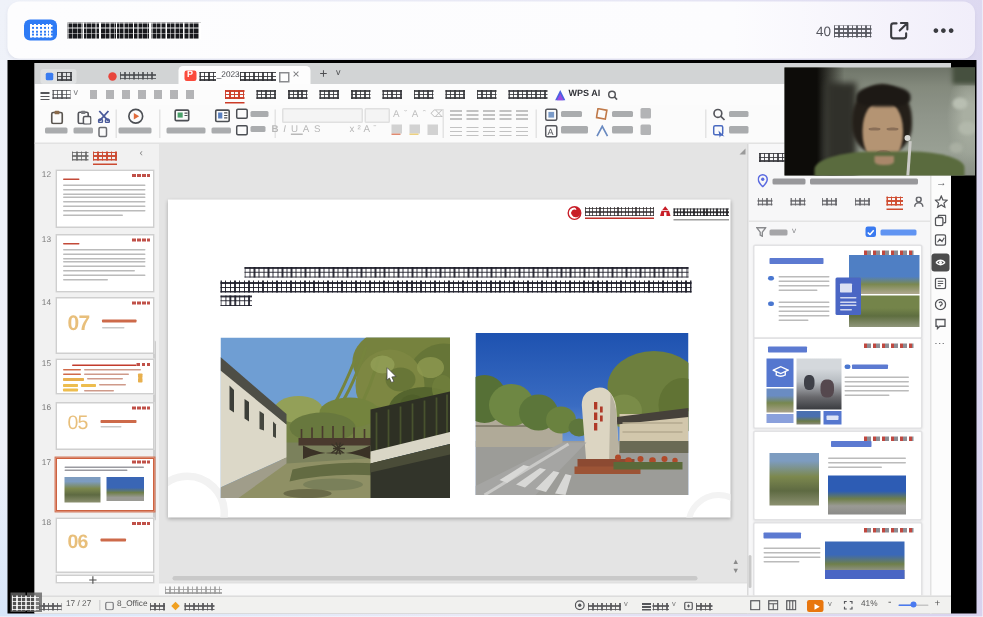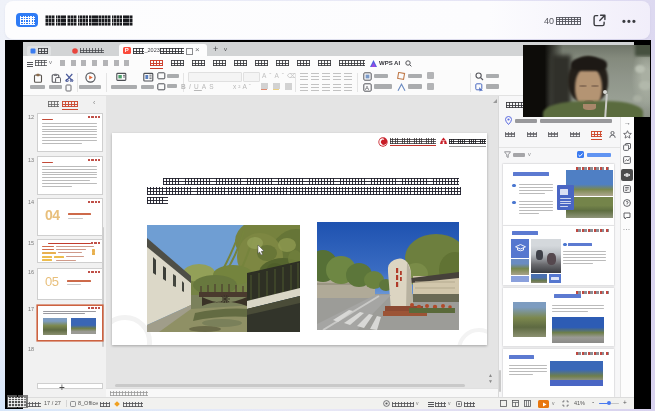--- a/index.html
+++ b/index.html
@@ -225,21 +225,21 @@
       <div class="gl" style="left:4px;top:17.4px;width:55px;height:1.1px"></div>
       <div class="gl" style="left:4px;top:20.2px;width:55px;height:1.1px"></div>
       <div class="gl" style="left:4px;top:23px;width:48px;height:1.1px"></div>
       <div class="gl" style="left:4px;top:25.8px;width:55px;height:1.1px"></div>
       <div class="gl" style="left:4px;top:28.6px;width:30px;height:1.1px"></div>
  </div>
 
  <div class="tnum" style="top:157px">14</div>
  <div class="thumb" style="top:156px;height:36px">
   <div class="tlogo"></div>
-  <div style="position:absolute;left:7px;top:8px;font-size:14px;font-weight:bold;color:rgba(228,180,100,.85);letter-spacing:-0.5px">04</div>
+  <div style="position:absolute;left:7px;top:8px;font-size:14px;font-weight:bold;color:rgba(228,180,100,.85);letter-spacing:-0.5px">07</div>
   <div class="gl" style="left:30px;top:14px;width:23px;height:2.4px;background:#cd6a4a"></div>
   <div class="gl" style="left:30px;top:18.5px;width:15px;height:1px;background:#c9c9c9"></div>
  </div>
 
  <div class="tnum" style="top:198px">15</div>
  <div class="thumb" style="top:197px;height:22px">
   <div class="tlogo" style="width:9px"></div>
   <div class="gl" style="left:10px;top:2.5px;width:43px;height:1.8px;background:#c23b2c"></div>
   <div class="gl" style="left:4px;top:6px;width:12px;height:1.4px;background:#d06a4a"></div>
       <div class="gl" style="left:18px;top:6px;width:38px;height:1px;background:#cf9a8a"></div>
@@ -267,20 +267,25 @@
  <div class="tnum" style="top:264px">17</div>
  <div class="thumb" style="top:262.5px;height:34px;border:1.2px solid #cd6240;box-shadow:0 0 0 0.6px #cd6240">
   <div class="tlogo"></div>
   <div class="gl" style="left:5px;top:5px;width:53px;height:1.2px;background:#9a9aa0"></div>
   <div class="gl" style="left:5px;top:7.8px;width:42px;height:1.2px;background:#9a9aa0"></div>
   <div style="position:absolute;left:5px;top:12px;width:24px;height:17px;background:linear-gradient(180deg,#7d9cc0 18%,#7c884e 45%,#5e6a42 70%,#8b9070 100%)"></div>
   <div style="position:absolute;left:33px;top:12px;width:25px;height:16px;background:linear-gradient(180deg,#3a66b5 45%,#6f7f4a 65%,#9a9a94 85%)"></div>
  </div>
 
  <div class="tnum" style="top:304px">18</div>
+ <div class="thumb" style="top:303px;height:35px">
+  <div class="tlogo"></div>
+  <div style="position:absolute;left:7px;top:7px;font-size:13px;font-weight:bold;color:rgba(228,180,100,.85);letter-spacing:-0.5px">06</div>
+  <div class="gl" style="left:29px;top:12.5px;width:17px;height:2.4px;background:#cd6a4a"></div>
+ </div>
 
  <div class="thumb" style="top:341px;height:3.5px"></div>
  <div class="a" style="left:36px;top:339.5px;font-size:10px;color:#4c4c4c">+</div>
 
  <div id="slide" class="a" style="left:89px;top:91px;width:375px;height:212px;background:#fff;box-shadow:0 1px 2.5px rgba(0,0,0,.28);overflow:hidden">
   <div style="position:absolute;left:-14px;top:182px;width:44px;height:44px;border:5px solid #f2f2f2;border-radius:50%"></div>
   <div style="position:absolute;left:345px;top:195px;width:36px;height:36px;border:4px solid #f3f3f3;border-radius:50%"></div>
 
   <svg style="position:absolute;left:266px;top:3.5px" width="10" height="10" viewBox="0 0 20 20">
         <circle cx="10" cy="10" r="9.3" fill="#c81e28"></circle>

